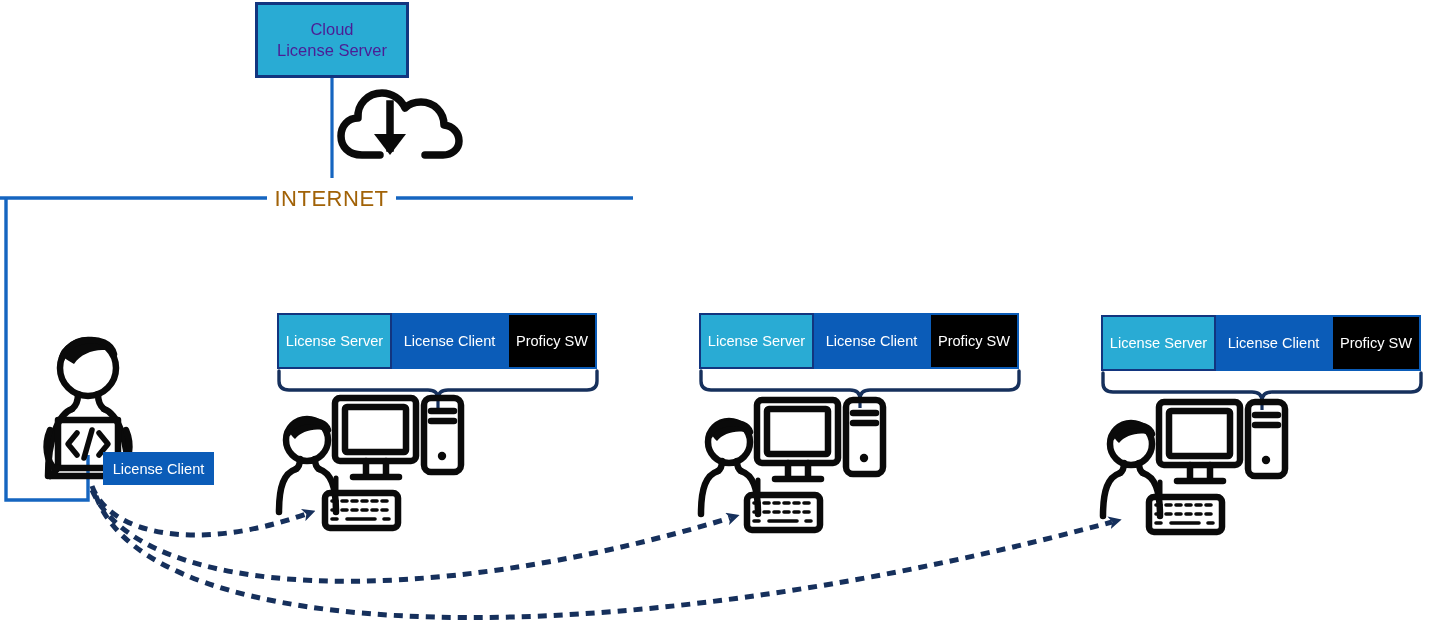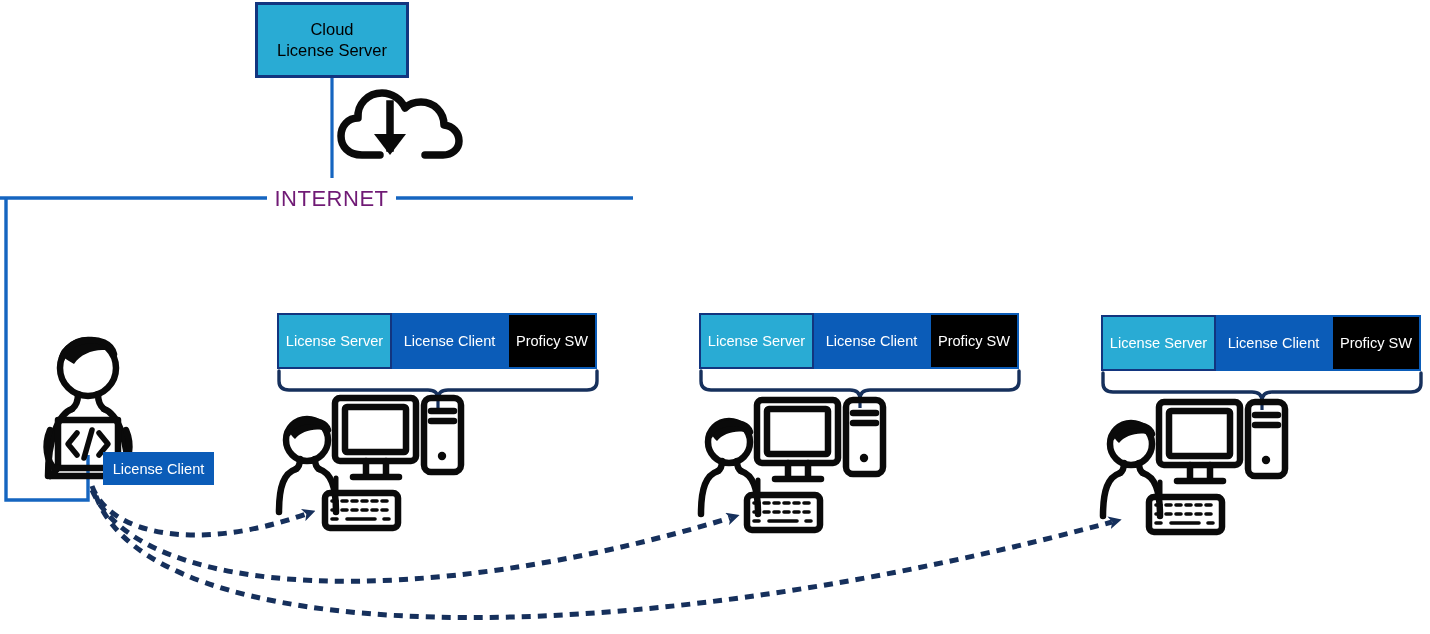--- a/index.html
+++ b/index.html
@@ -8,28 +8,28 @@
     width:1430px;height:634px;overflow:hidden;position:relative;
   }
   #stage{position:absolute;left:0;top:0;width:1430px;height:634px;}
   svg.layer{position:absolute;left:0;top:0;width:1430px;height:634px;overflow:visible;}
   .node{position:absolute;box-sizing:border-box;}
 
   
   .cloud-box{
     left:255px;top:2px;width:154px;height:76px;
     background:#29abd4;border:3px solid #12357f;
-    color:#000000;display:flex;align-items:center;justify-content:center;
+    color:#4c1d95;display:flex;align-items:center;justify-content:center;
     text-align:center;font-size:16.5px;line-height:1.28;
   }
 
   
   .internet-label{
     left:267px;top:178px;width:129px;height:41px;
-    background:#ffffff;color:#701a75;
+    background:#ffffff;color:#a16207;
     display:flex;align-items:center;justify-content:center;
     font-size:22px;letter-spacing:.5px;
   }
 
   
   .stack{position:absolute;height:56px;display:flex;}
   .sbox{
     box-sizing:border-box;height:56px;
     display:flex;align-items:center;justify-content:center;
     color:#ffffff;font-size:14.6px;white-space:nowrap;

